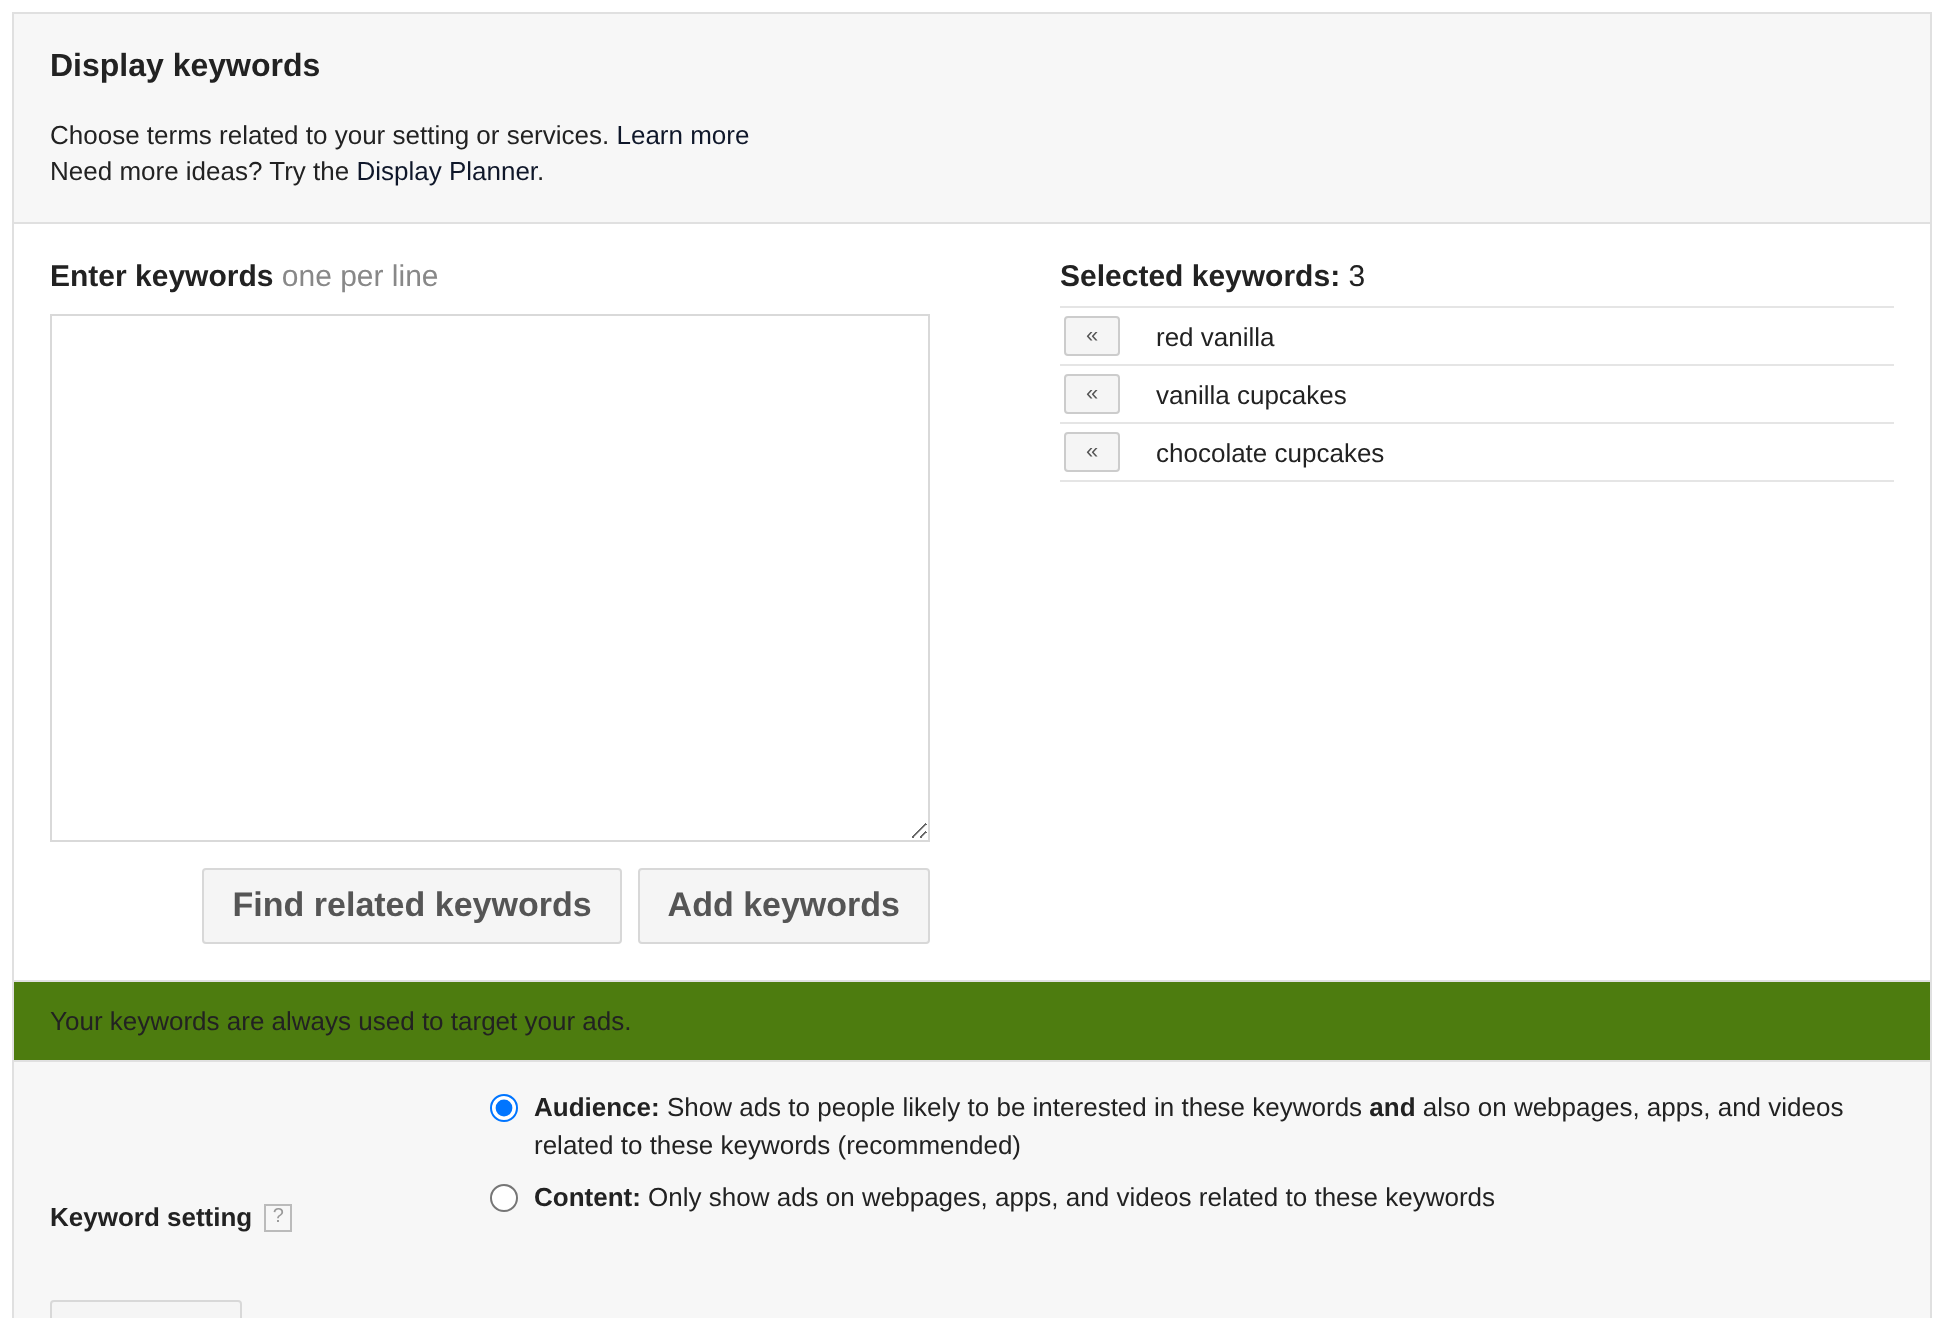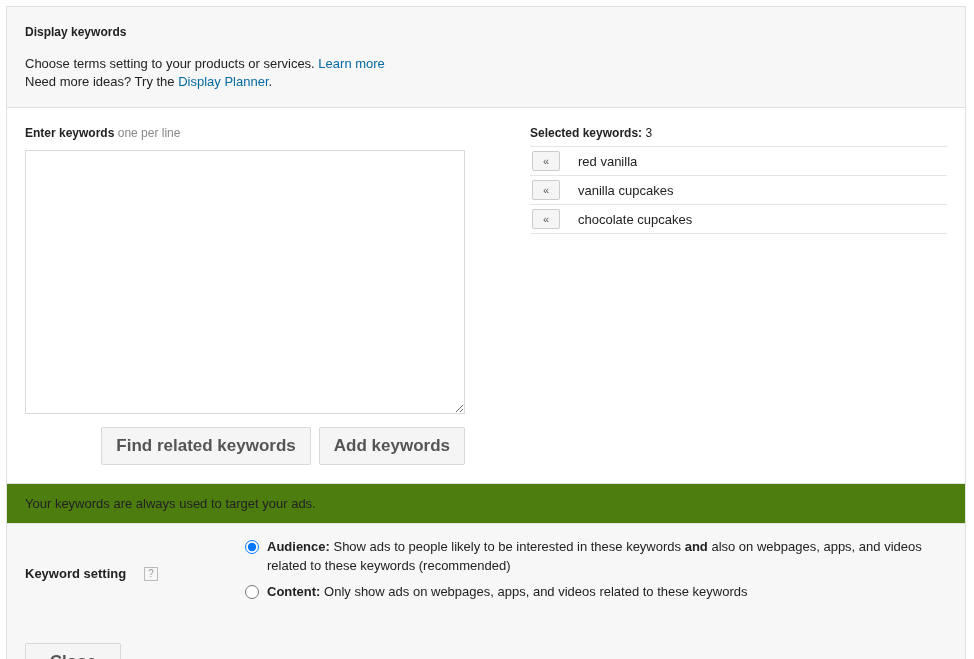--- a/index.html
+++ b/index.html
@@ -18,49 +18,49 @@
       border: 1px solid #e0e0e0;
       width: 960px;
     }
     .header-section {
       background: #f7f7f7;
       padding: 18px 18px 16px 18px;
       border-bottom: 1px solid #e0e0e0;
     }
     .title {
       font-weight: bold;
-      font-size: 12px;
+      font-size: 16px;
       margin-bottom: 16px;
     }
     .description {
       font-size: 13px;
       line-height: 1.4;
     }
     .link {
-      color: #0369a1;
+      color: #0f172a;
       text-decoration: none;
       cursor: pointer;
     }
     .main-section {
       background: #fff;
       padding: 18px;
       display: flex;
       gap: 20px;
     }
     .left-col {
       width: 440px;
     }
     .right-col {
       flex: 1;
       padding-top: 0;
       margin-left: 45px;
     }
     .section-label {
       font-weight: bold;
-      font-size: 12px;
+      font-size: 15px;
       margin-bottom: 4px;
     }
     .section-label-hint {
       font-weight: normal;
       color: #888;
     }
     .textarea-keywords {
       width: 100%;
       height: 264px;
       border: 1px solid #d9d9d9;
@@ -119,22 +119,22 @@
     }
     .settings-section {
       background: #f7f7f7;
       padding: 14px 18px 18px 18px;
       display: flex;
       gap: 20px;
     }
     .settings-label-col {
       width: 200px;
       display: flex;
-      align-items: center;
-      gap: 18px;
+      align-items: flex-end;
+      gap: 6px;
     }
     .settings-label {
       font-weight: bold;
       font-size: 13px;
     }
     .help-icon {
       display: inline-flex;
       width: 14px;
       height: 14px;
       border: 1px solid #bbb;
@@ -172,21 +172,21 @@
       width: 96px;
     }
   </style>
 </head>
 <body>
 
 <div class="container">
   <div class="header-section">
     <div class="title">Display keywords</div>
     <div class="description">
-      <span>Choose terms setting to your products or services. </span><a class="link">Learn more</a><br>
+      <span>Choose terms related to your setting or services. </span><a class="link">Learn more</a><br>
       <span>Need more ideas? Try the </span><a class="link">Display Planner</a><span>.</span>
     </div>
   </div>
 
   <div class="main-section">
     <div class="left-col">
       <div class="section-label">
         <span>Enter keywords</span><span class="section-label-hint"> one per line</span>
       </div>
       <textarea class="textarea-keywords" style=""></textarea>

